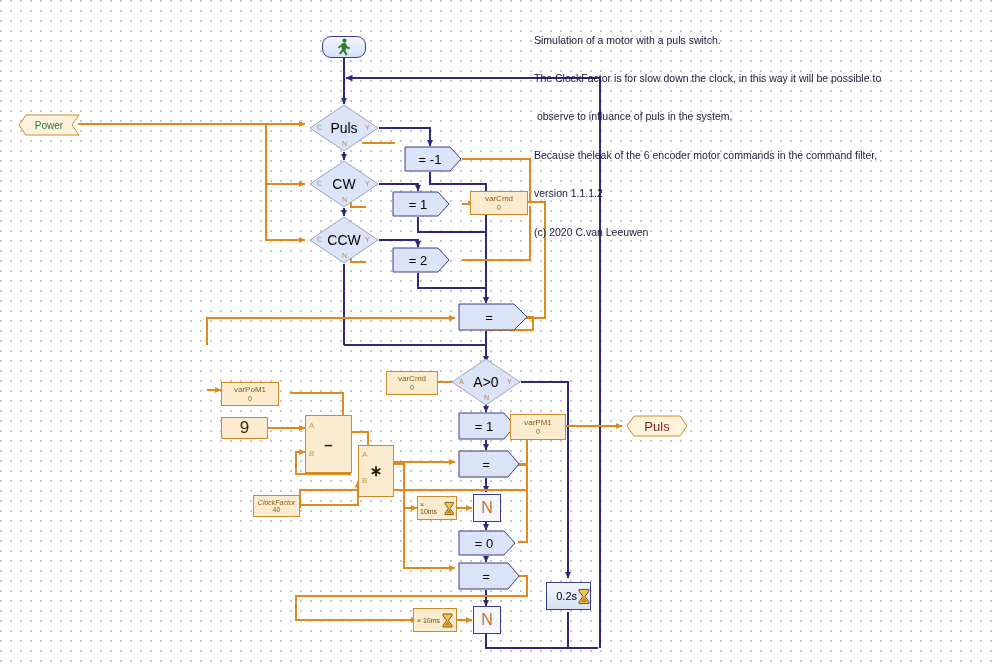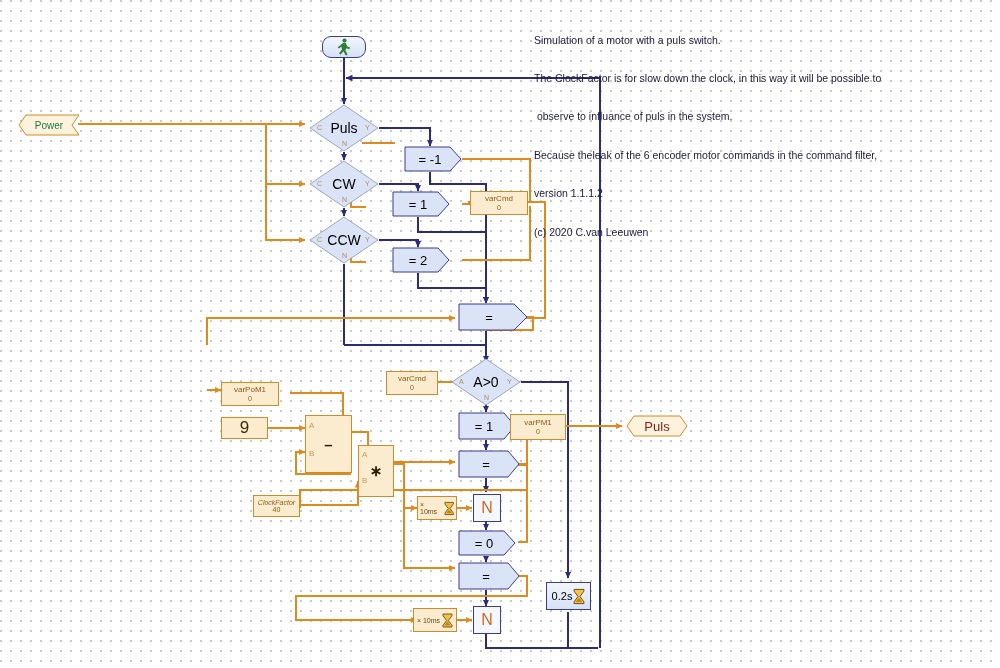--- a/index.html
+++ b/index.html
@@ -76,21 +76,21 @@
 
   
   .delay{
     border:1px solid #d08a2a;background:#fbecd0;
     display:flex;align-items:center;justify-content:center;gap:2px;
     font-size:7px;color:#6b4a10;padding:0 2px;
   }
   
   .timer{
     border:1px solid #3b3b8f;background:linear-gradient(#f2f6ff,#d6e1f5);
-    display:flex;align-items:center;justify-content:center;gap:1px;
+    display:flex;align-items:center;justify-content:flex-end;gap:1px;
     font-size:11px;color:#000;
   }
   
   .nbox{
     border:1px solid #3b3b8f;background:#f4f7ff;
     display:flex;align-items:center;justify-content:center;
     font-size:16px;color:#d4691a;
   }
 
   

